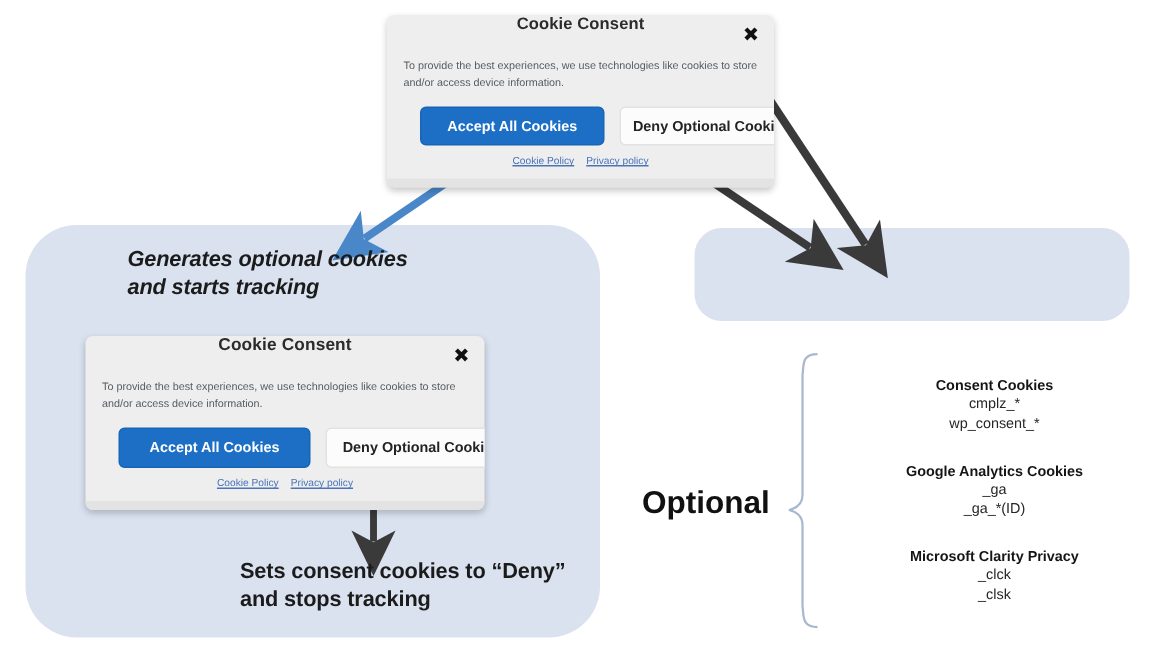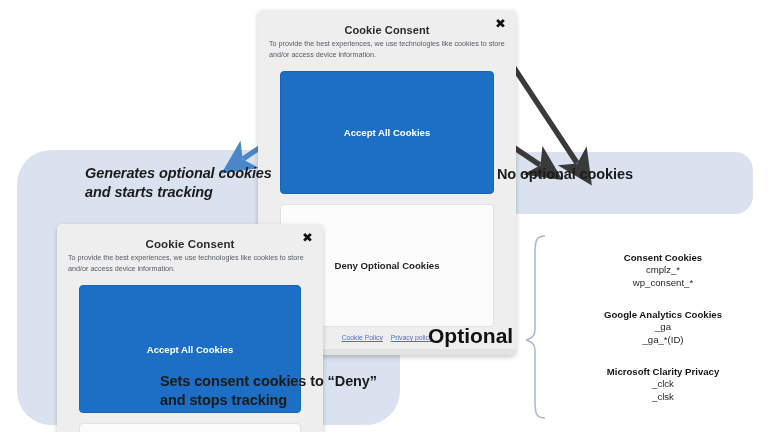--- a/index.html
+++ b/index.html
@@ -36,38 +36,38 @@
   .dialog{
     position:absolute;
     background:#eeeeee;
     border-radius:5px;
     box-shadow:0 2px 5px rgba(0,0,0,0.22);
     overflow:hidden;
   }
   .dlg-head{
     position:relative;
     height:26px;
-    display:flex;align-items:flex-end;justify-content:center;
+    display:flex;align-items:flex-start;justify-content:center;
   }
   .dlg-title{
     font-size:11px;font-weight:bold;color:#2b2b2b;letter-spacing:0.1px;
   }
   .dlg-close{
     position:absolute;right:10px;top:50%;transform:translateY(-50%);
     font-size:13px;font-weight:bold;color:#111;line-height:1;
     cursor:pointer;
   }
   .dlg-body{
     padding:2px 11px 0 11px;
   }
   .dlg-desc{
     font-size:7.2px;color:#555c63;line-height:1.55;margin:0;
   }
   .dlg-btnrow{
-    display:flex;gap:10px;padding:11px 11px 0 11px;flex-direction:column;
+    display:flex;gap:10px;padding:11px 11px 0 11px;
   }
   .btn{
     font-size:9.6px;font-weight:bold;border-radius:4px;
     display:flex;align-items:center;justify-content:center;
     height:24px;cursor:pointer;white-space:nowrap;
   }
   .btn-accept{
     background:#1c6fc4;color:#ffffff;flex:0 0 121px;
     border:1px solid #1765b4;
   }
@@ -182,21 +182,20 @@
     <div>Generates optional cookies</div>
     <div>and starts tracking</div>
   </div>
 
   <div class="box-text" id="txt-sets">
     <div>Sets consent cookies to “Deny”</div>
     <div>and stops tracking</div>
   </div>
 
   <div class="box-text" id="txt-notracking">
-    <div>No optional cookies</div>
   </div>
 
   <div id="optional-label">
     <div>Optional</div>
   </div>
 
   <div class="cookie-group" id="group-consent">
     <div class="cg-title">Consent Cookies</div>
     <div class="cg-item">cmplz_*</div>
     <div class="cg-item">wp_consent_*</div>

